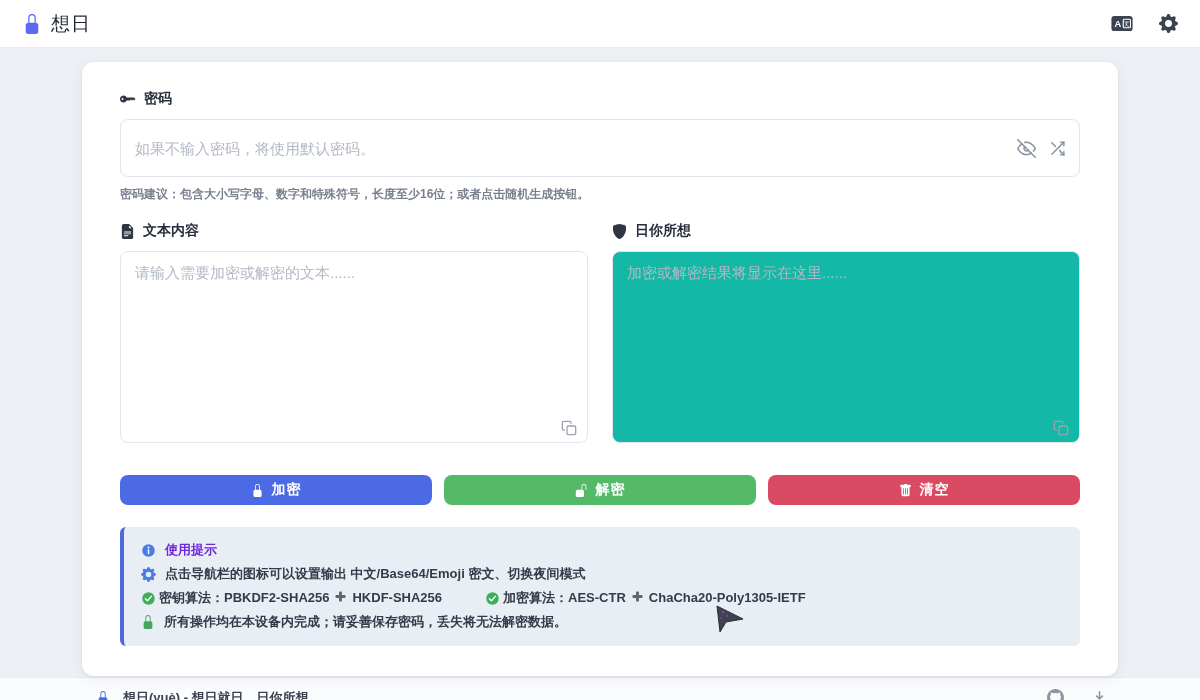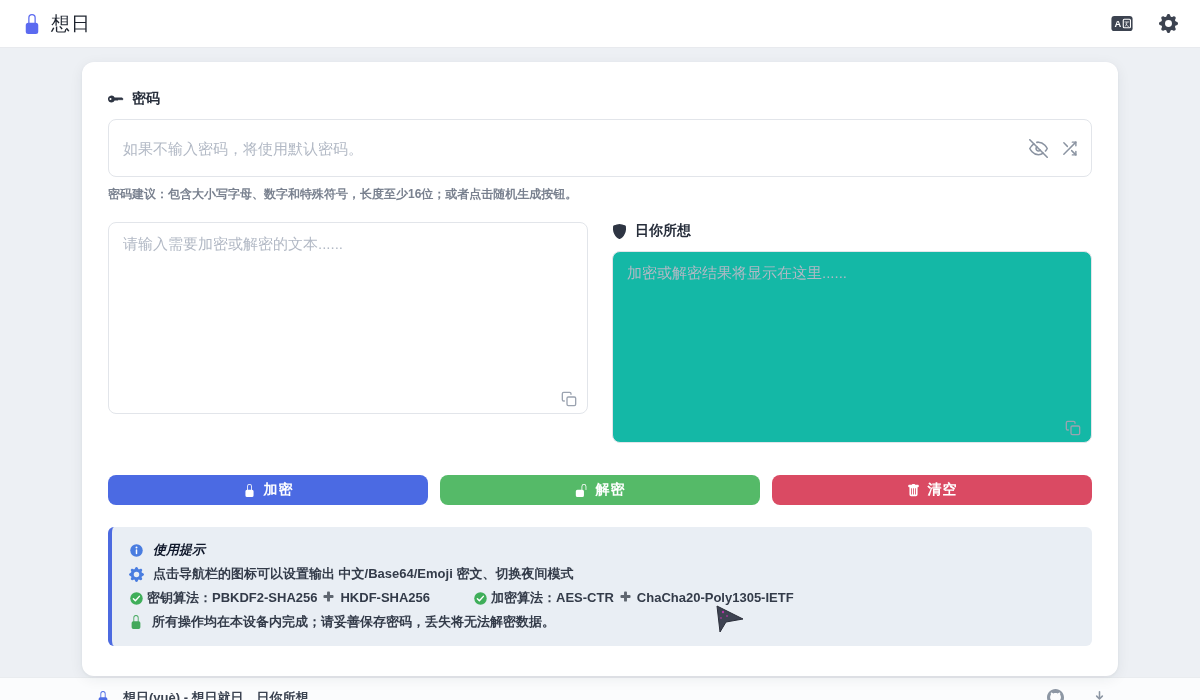--- a/index.html
+++ b/index.html
@@ -17,21 +17,21 @@
   .brand{display:flex;align-items:center;gap:9px;}
   .brand .logo{color:var(--accent);display:flex;}
   .brand-title{font-size:19px;font-weight:400;color:#1d232e;letter-spacing:1px;}
   .nav-actions{display:flex;align-items:center;gap:26px;color:#3c4350;}
   .nav-btn{display:flex;align-items:center;cursor:pointer;background:none;border:none;color:inherit;padding:0;}
 
   
   .main{flex:1 1 auto;position:relative;}
   .card{width:1036px;margin:14px auto 1px;background:#fff;border-radius:12px;
     box-shadow:0 3px 14px rgba(30,40,60,.07), 0 1px 3px rgba(30,40,60,.05);
-    padding:28px 26px 30px;}
+    padding:28px 38px 30px;}
   .section-label{display:flex;align-items:center;gap:8px;font-size:14px;font-weight:700;color:#272e3b;margin-bottom:11px;}
   .section-label .lbl-icon{display:flex;color:#2e3543;}
 
   .pw-wrap{position:relative;}
   .pw-input{width:100%;height:58px;border:1px solid #e2e5ea;border-radius:8px;
     padding:0 78px 0 14px;font-size:15px;color:#333;outline:none;font-family:inherit;background:#fff;}
   .pw-input::placeholder,textarea::placeholder{color:#b2b9c5;}
   .pw-icons{position:absolute;right:14px;top:0;height:100%;display:flex;align-items:center;gap:13px;color:#8a93a1;}
   .icon-btn{display:flex;align-items:center;cursor:pointer;background:none;border:none;color:inherit;padding:0;}
 
@@ -48,21 +48,21 @@
   .btn-row{display:flex;gap:12px;margin-top:28px;}
   .btn{flex:1;height:30px;border:none;border-radius:8px;color:#fff;font-size:14px;font-weight:700;
     display:flex;align-items:center;justify-content:center;gap:8px;cursor:pointer;font-family:inherit;letter-spacing:1px;}
   .btn-encrypt{background:var(--encrypt);}
   .btn-decrypt{background:var(--decrypt);}
   .btn-clear{background:var(--clear);}
 
   .tips{margin-top:22px;background:var(--tip-bg);border-left:4px solid var(--tip-border);
     border-radius:6px;padding:11px 17px 12px;}
   .tip-line{display:flex;align-items:center;gap:9px;font-size:13px;font-weight:600;color:#333b49;min-height:24px;}
-  .tip-title{font-weight:700;color:#0f172a;font-style:italic;}
+  .tip-title{font-weight:700;color:#6d28d9;}
   .tip-icon{display:flex;flex:0 0 auto;}
   .algo{display:flex;align-items:center;gap:3px;}
   .algo + .algo{margin-left:34px;}
   .plus{display:inline-flex;margin:0 6px;color:#5f6670;}
 
   
   .footer{height:40px;background:#fbfcfd;border-top:1px solid #e9ecef;flex:0 0 auto;
     display:flex;align-items:center;justify-content:space-between;padding:0 92px 0 96px;}
   .footer-left{display:flex;align-items:center;gap:13px;}
   .footer-left .f-logo{color:#4d6ce5;display:flex;}
@@ -130,20 +130,28 @@
                 <line x1="15" y1="15" x2="21" y2="21"></line>
                 <line x1="4" y1="4" x2="9" y2="9"></line>
               </svg>
           </button>
         </div>
       </div>
       <div class="hint">密码建议：包含大小写字母、数字和特殊符号，长度至少16位；或者点击随机生成按钮。</div>
 
       <div class="columns">
         <div class="col">
+          <div class="section-label">
+            <span class="lbl-icon">
+              <svg width="15" height="15" viewBox="0 0 16 16" fill="currentColor">
+                  <path d="M9.293 0H4a2 2 0 0 0-2 2v12a2 2 0 0 0 2 2h8a2 2 0 0 0 2-2V4.707A1 1 0 0 0 13.707 4L10 .293A1 1 0 0 0 9.293 0zM9.5 3.5v-2l3 3h-2a1 1 0 0 1-1-1zM4.5 9a.5.5 0 0 1 0-1h7a.5.5 0 0 1 0 1h-7zM4 10.5a.5.5 0 0 1 .5-.5h7a.5.5 0 0 1 0 1h-7a.5.5 0 0 1-.5-.5zm.5 2.5a.5.5 0 0 1 0-1h4a.5.5 0 0 1 0 1h-4z"></path>
+                </svg>
+            </span>
+            <span>文本内容</span>
+          </div>
           <div class="ta-wrap">
             <textarea placeholder="请输入需要加密或解密的文本......" style=""></textarea>
             <button class="copy-btn">
               <svg width="16" height="16" viewBox="0 0 24 24" fill="none" stroke="currentColor" stroke-width="2" stroke-linecap="round" stroke-linejoin="round">
                   <rect x="9" y="9" width="13" height="13" rx="2" ry="2"></rect>
                   <path d="M5 15H4a2 2 0 0 1-2-2V4a2 2 0 0 1 2-2h9a2 2 0 0 1 2 2v1"></path>
                 </svg>
             </button>
           </div>
         </div>

